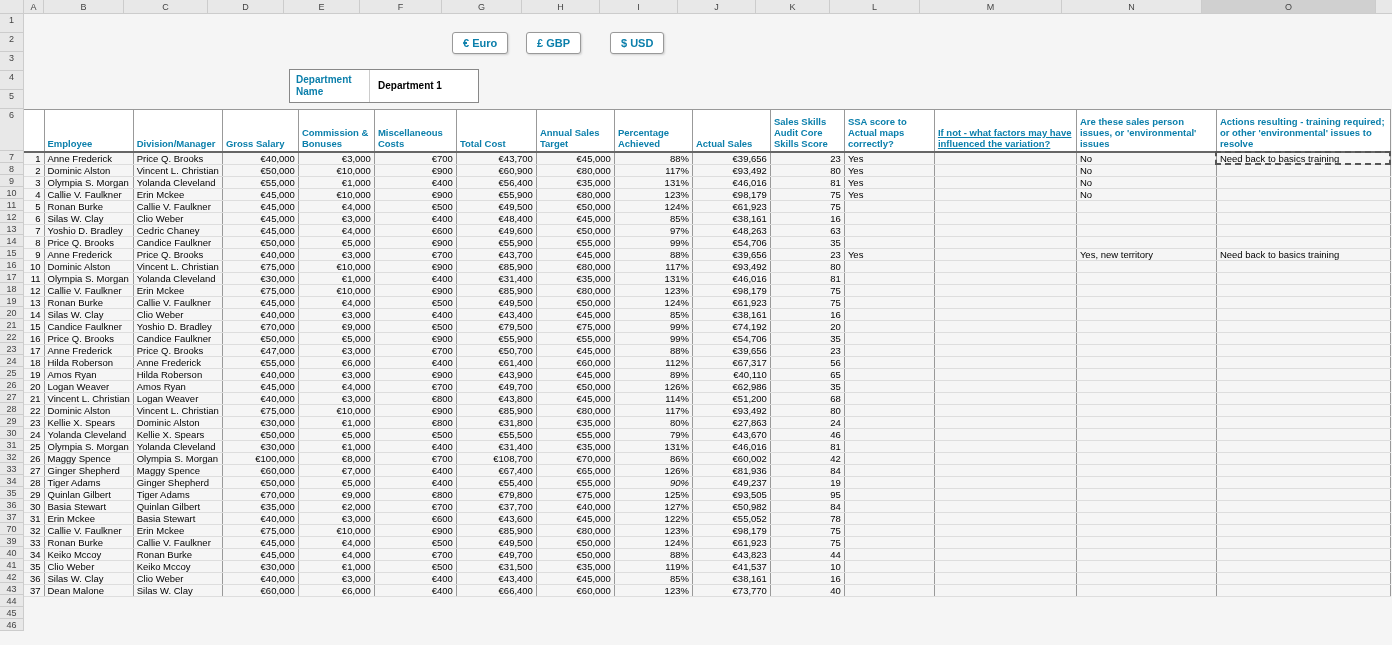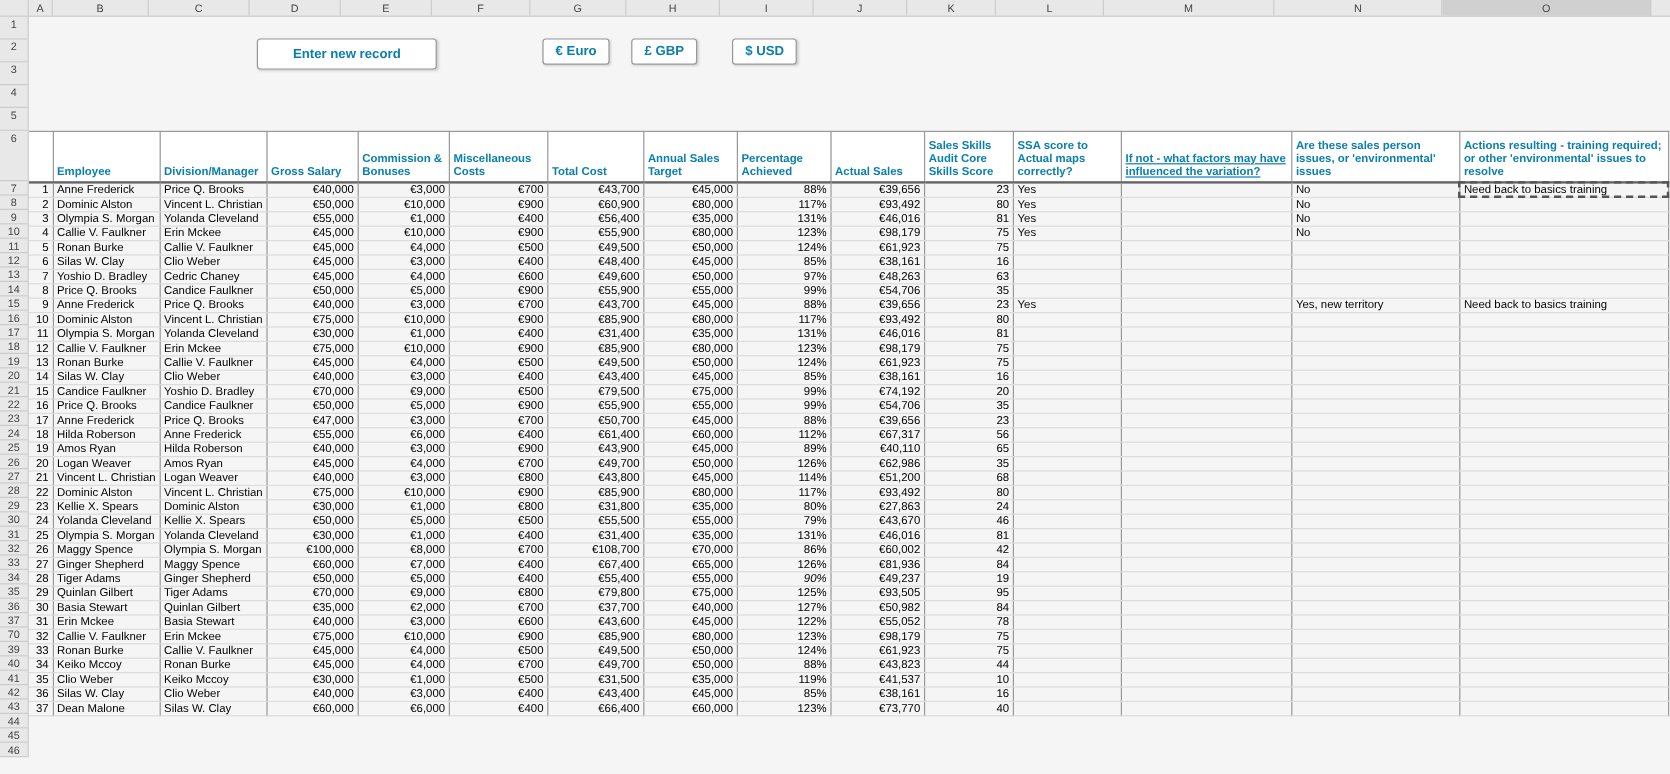--- a/index.html
+++ b/index.html
@@ -231,25 +231,28 @@
       <div class="row-num">42</div>
       <div class="row-num">43</div>
       <div class="row-num">44</div>
       <div class="row-num">45</div>
       <div class="row-num">46</div>
     </div>
 
   <div class="grid-area">
     <div class="top-controls">
 
-      <button class="btn btn-enter">Enter new record</button>
       <button class="btn btn-eur">€ Euro</button>
       <button class="btn btn-gbp">£ GBP</button>
       <button class="btn btn-usd">$ USD</button>
 
+      <div class="fieldbox dept-box">
+        <div class="lbl">Department Name</div>
+        <div class="val">Department 1</div>
+      </div>
     </div>
 
     <table class="data-table" id="data-table">
       <thead>
           <tr id="header-row">
             <th style="width: 20px;"></th>
             <th style="width: 80px;">Employee</th>
             <th style="width: 84px;">Division/Manager</th>
             <th style="width: 76px;">Gross Salary</th>
             <th style="width: 76px;">Commission &amp; Bonuses</th>

